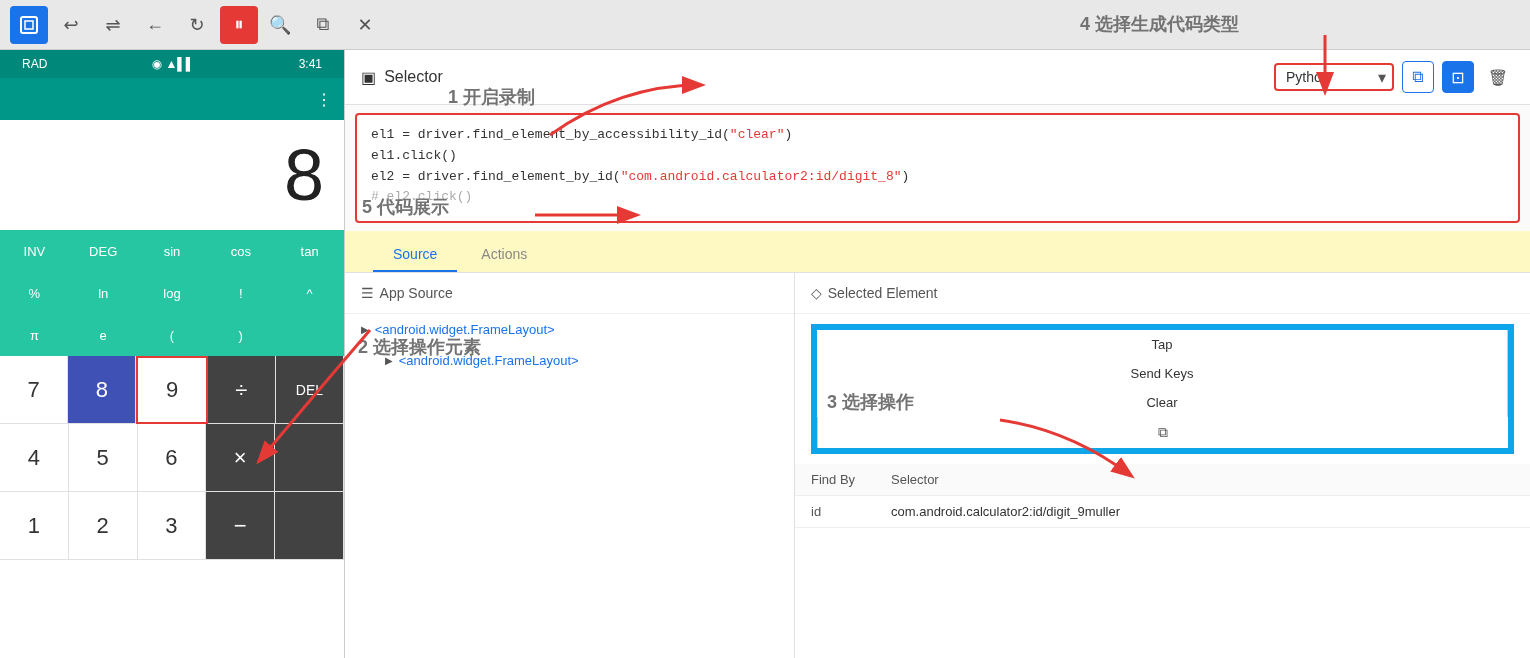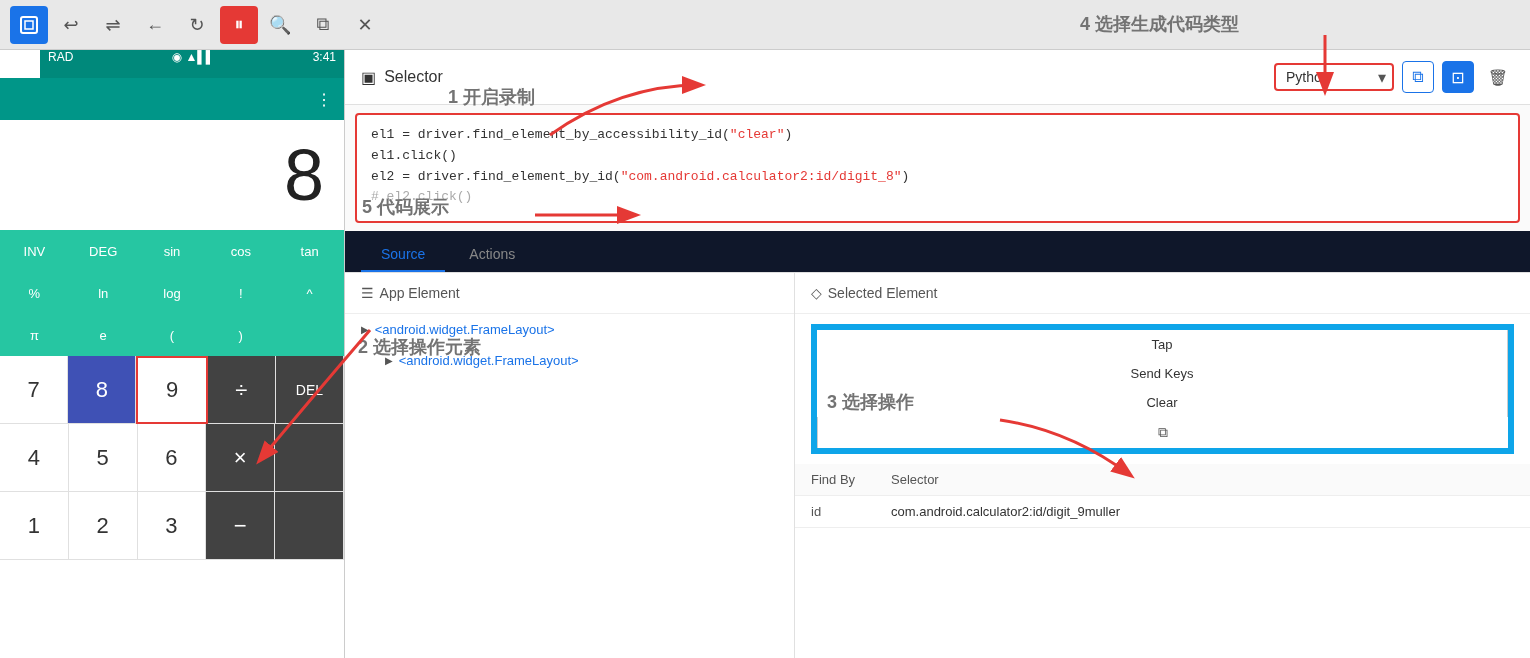--- a/index.html
+++ b/index.html
@@ -38,26 +38,25 @@
       top: 50px; left: 0;
       width: 345px;
       height: 608px;
       background: #fff;
       border-right: 1px solid #ccc;
       overflow: hidden;
     }
     .device-statusbar {
       background: #00897b;
       height: 28px;
-      display: flex; align-items: flex-start;
-      padding: 0 8px;
+      display: flex; align-items: center;
+      padding: 0 22px;
       color: white;
       font-size: 12px;
       justify-content: space-between;
-      margin-left: 40px;
     }
     .device-titlebar {
       background: #009688;
       height: 42px;
       display: flex; align-items: center;
       padding: 0 12px;
       color: white;
       font-size: 16px;
       justify-content: space-between;
     }
@@ -185,22 +184,22 @@
       color: #333;
       min-height: 110px;
     }
     .code-line { display: block; }
     .code-red { color: #e53935; }
 
     
     .tabs-bar {
       display: flex;
       border-bottom: 1px solid #e0e0e0;
-      background: #0f172a;
-      padding: 0 16px;
+      background: #fef9c3;
+      padding: 0 28px;
       height: 42px;
       align-items: flex-end;
     }
     .tab {
       padding: 8px 20px;
       font-size: 14px;
       cursor: pointer;
       color: #888;
       border-bottom: 2px solid transparent;
       margin-right: 4px;
@@ -432,21 +431,21 @@
   <div class="tabs-bar">
     <div class="tab active">Source</div>
     <div class="tab">Actions</div>
   </div>
 
   <div class="lower-section">
 
     <div class="source-panel">
       <div class="source-header">
         <span>☰</span>
-        <span>App Element</span>
+        <span>App Source</span>
       </div>
       <div class="tree-item">
         <span class="tree-arrow">▶</span>
         <span>&lt;android.widget.FrameLayout&gt;</span>
       </div>
       <div class="tree-item indent">
         <span class="tree-arrow">▶</span>
         <span>&lt;android.widget.FrameLayout&gt;</span>
       </div>
     </div>

